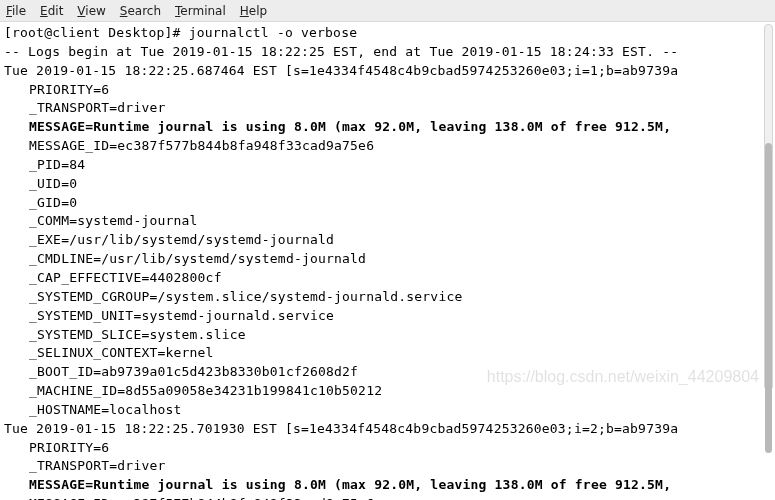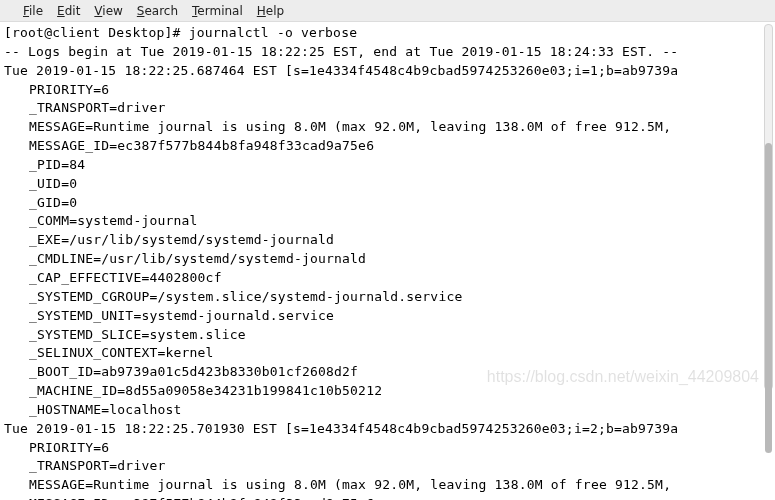--- a/index.html
+++ b/index.html
@@ -1,23 +1,23 @@
 <!DOCTYPE html>
 <html><head>
 <meta charset="utf-8">
 <style>
   * { margin: 0; padding: 0; box-sizing: border-box; }
   html, body { width: 775px; height: 500px; background: #ffffff; font-family: "DejaVu Sans Mono", "Liberation Mono", monospace; font-size: 13px; color: #000; overflow: hidden; }
-  .menubar { height: 22px; background: #ededed; display: flex; align-items: center; padding: 0 23px; gap: 14px; font-family: "DejaVu Sans", sans-serif; font-size: 12px; color: #222; border-bottom: 1px solid #dcdcdc; }
+  .menubar { height: 22px; background: #ededed; display: flex; align-items: center; padding: 0 6px; gap: 14px; font-family: "DejaVu Sans", sans-serif; font-size: 12px; color: #222; border-bottom: 1px solid #dcdcdc; }
   .menubar span { cursor: default; }
   .menubar span u { text-decoration: underline; }
   .terminal-wrap { position: relative; height: 370px; }
   .terminal { padding: 2px 4px 4px 4px; white-space: pre; line-height: 1.45; letter-spacing: 0.2px; overflow: hidden; width: 760px; }
   .prompt { color: #000; }
-  .bold { font-weight: normal; }
+  .bold { font-weight: bold; }
   .indent { padding-left: 3.2ch; display: block; }
   .scrollbar { position: absolute; right: 2px; top: 2px; bottom: 2px; width: 9px; background: #f0f0f0; border: 1px solid #d5d5d5; border-radius: 4px; }
   .thumb { position: absolute; left: 0; right: 0; top: 118px; height: 310px; background: #b9b9b9; border-radius: 4px; }
   .watermark { position: absolute; right: 16px; bottom: 6px; font-family: sans-serif; font-size: 16px; color: rgba(0,0,0,0.12); }
 </style>
 </head>
 <body>
 
 <div class="menubar">
   <span><u>F</u>ile</span>

